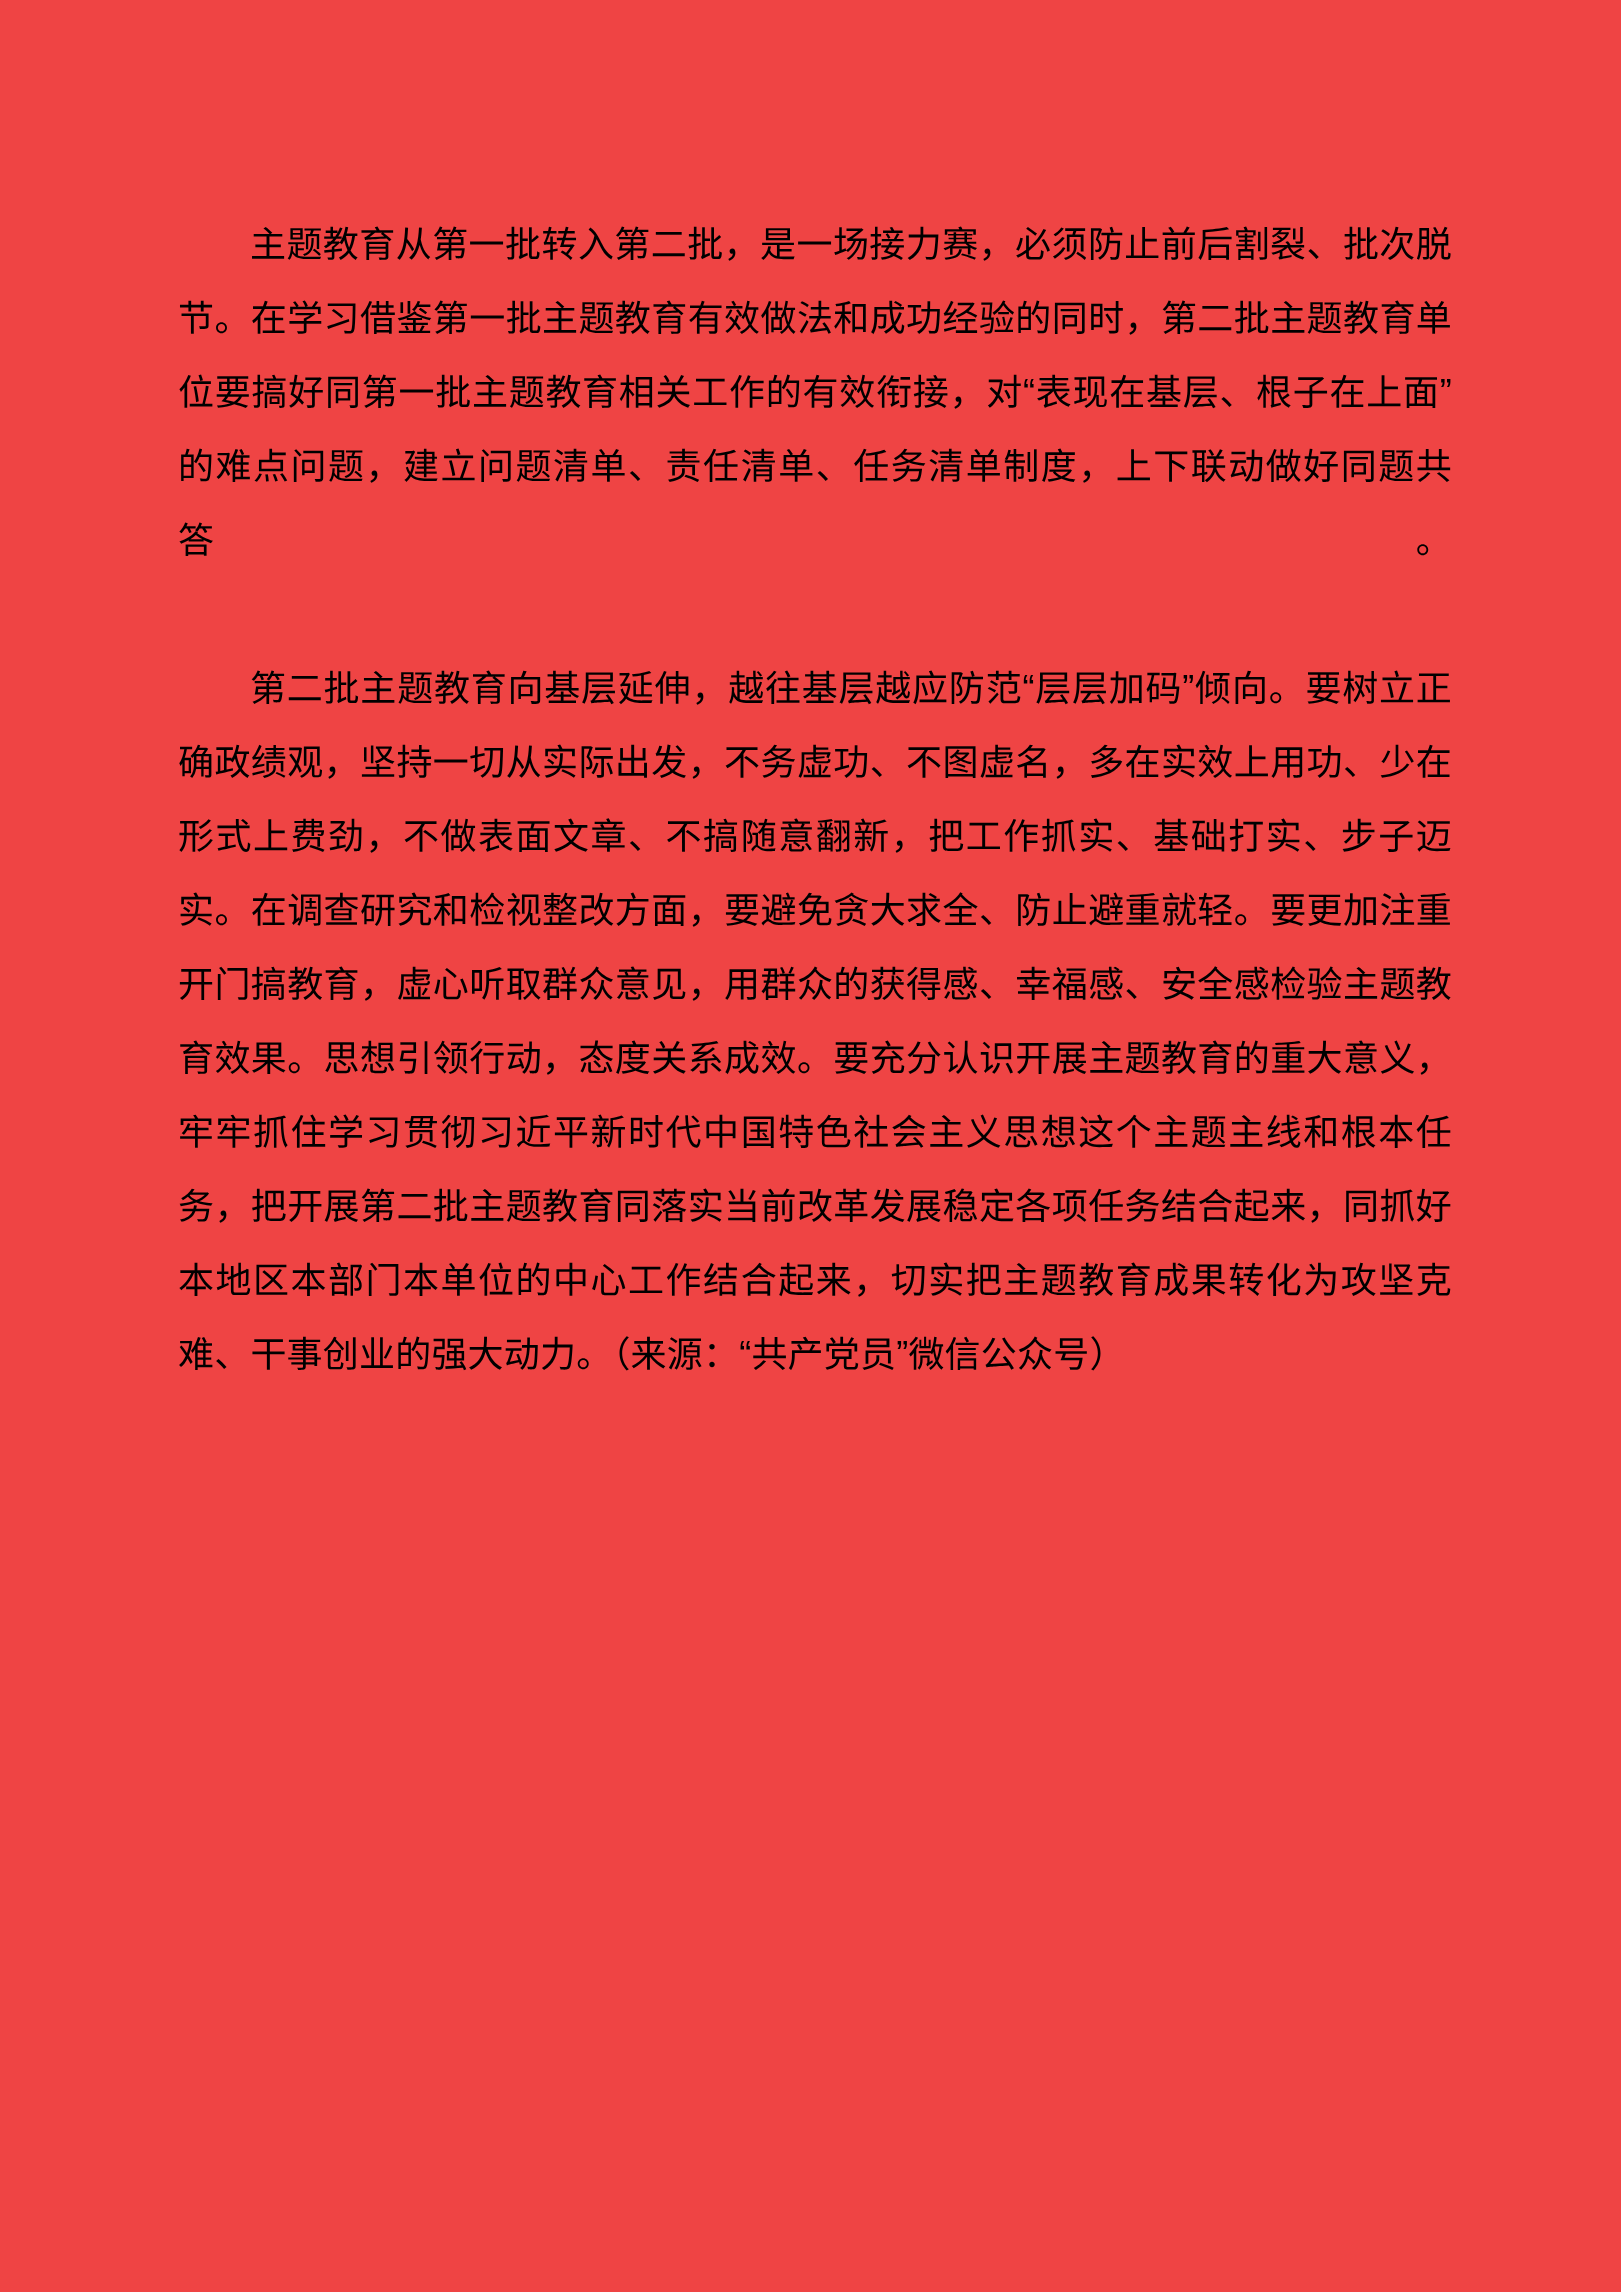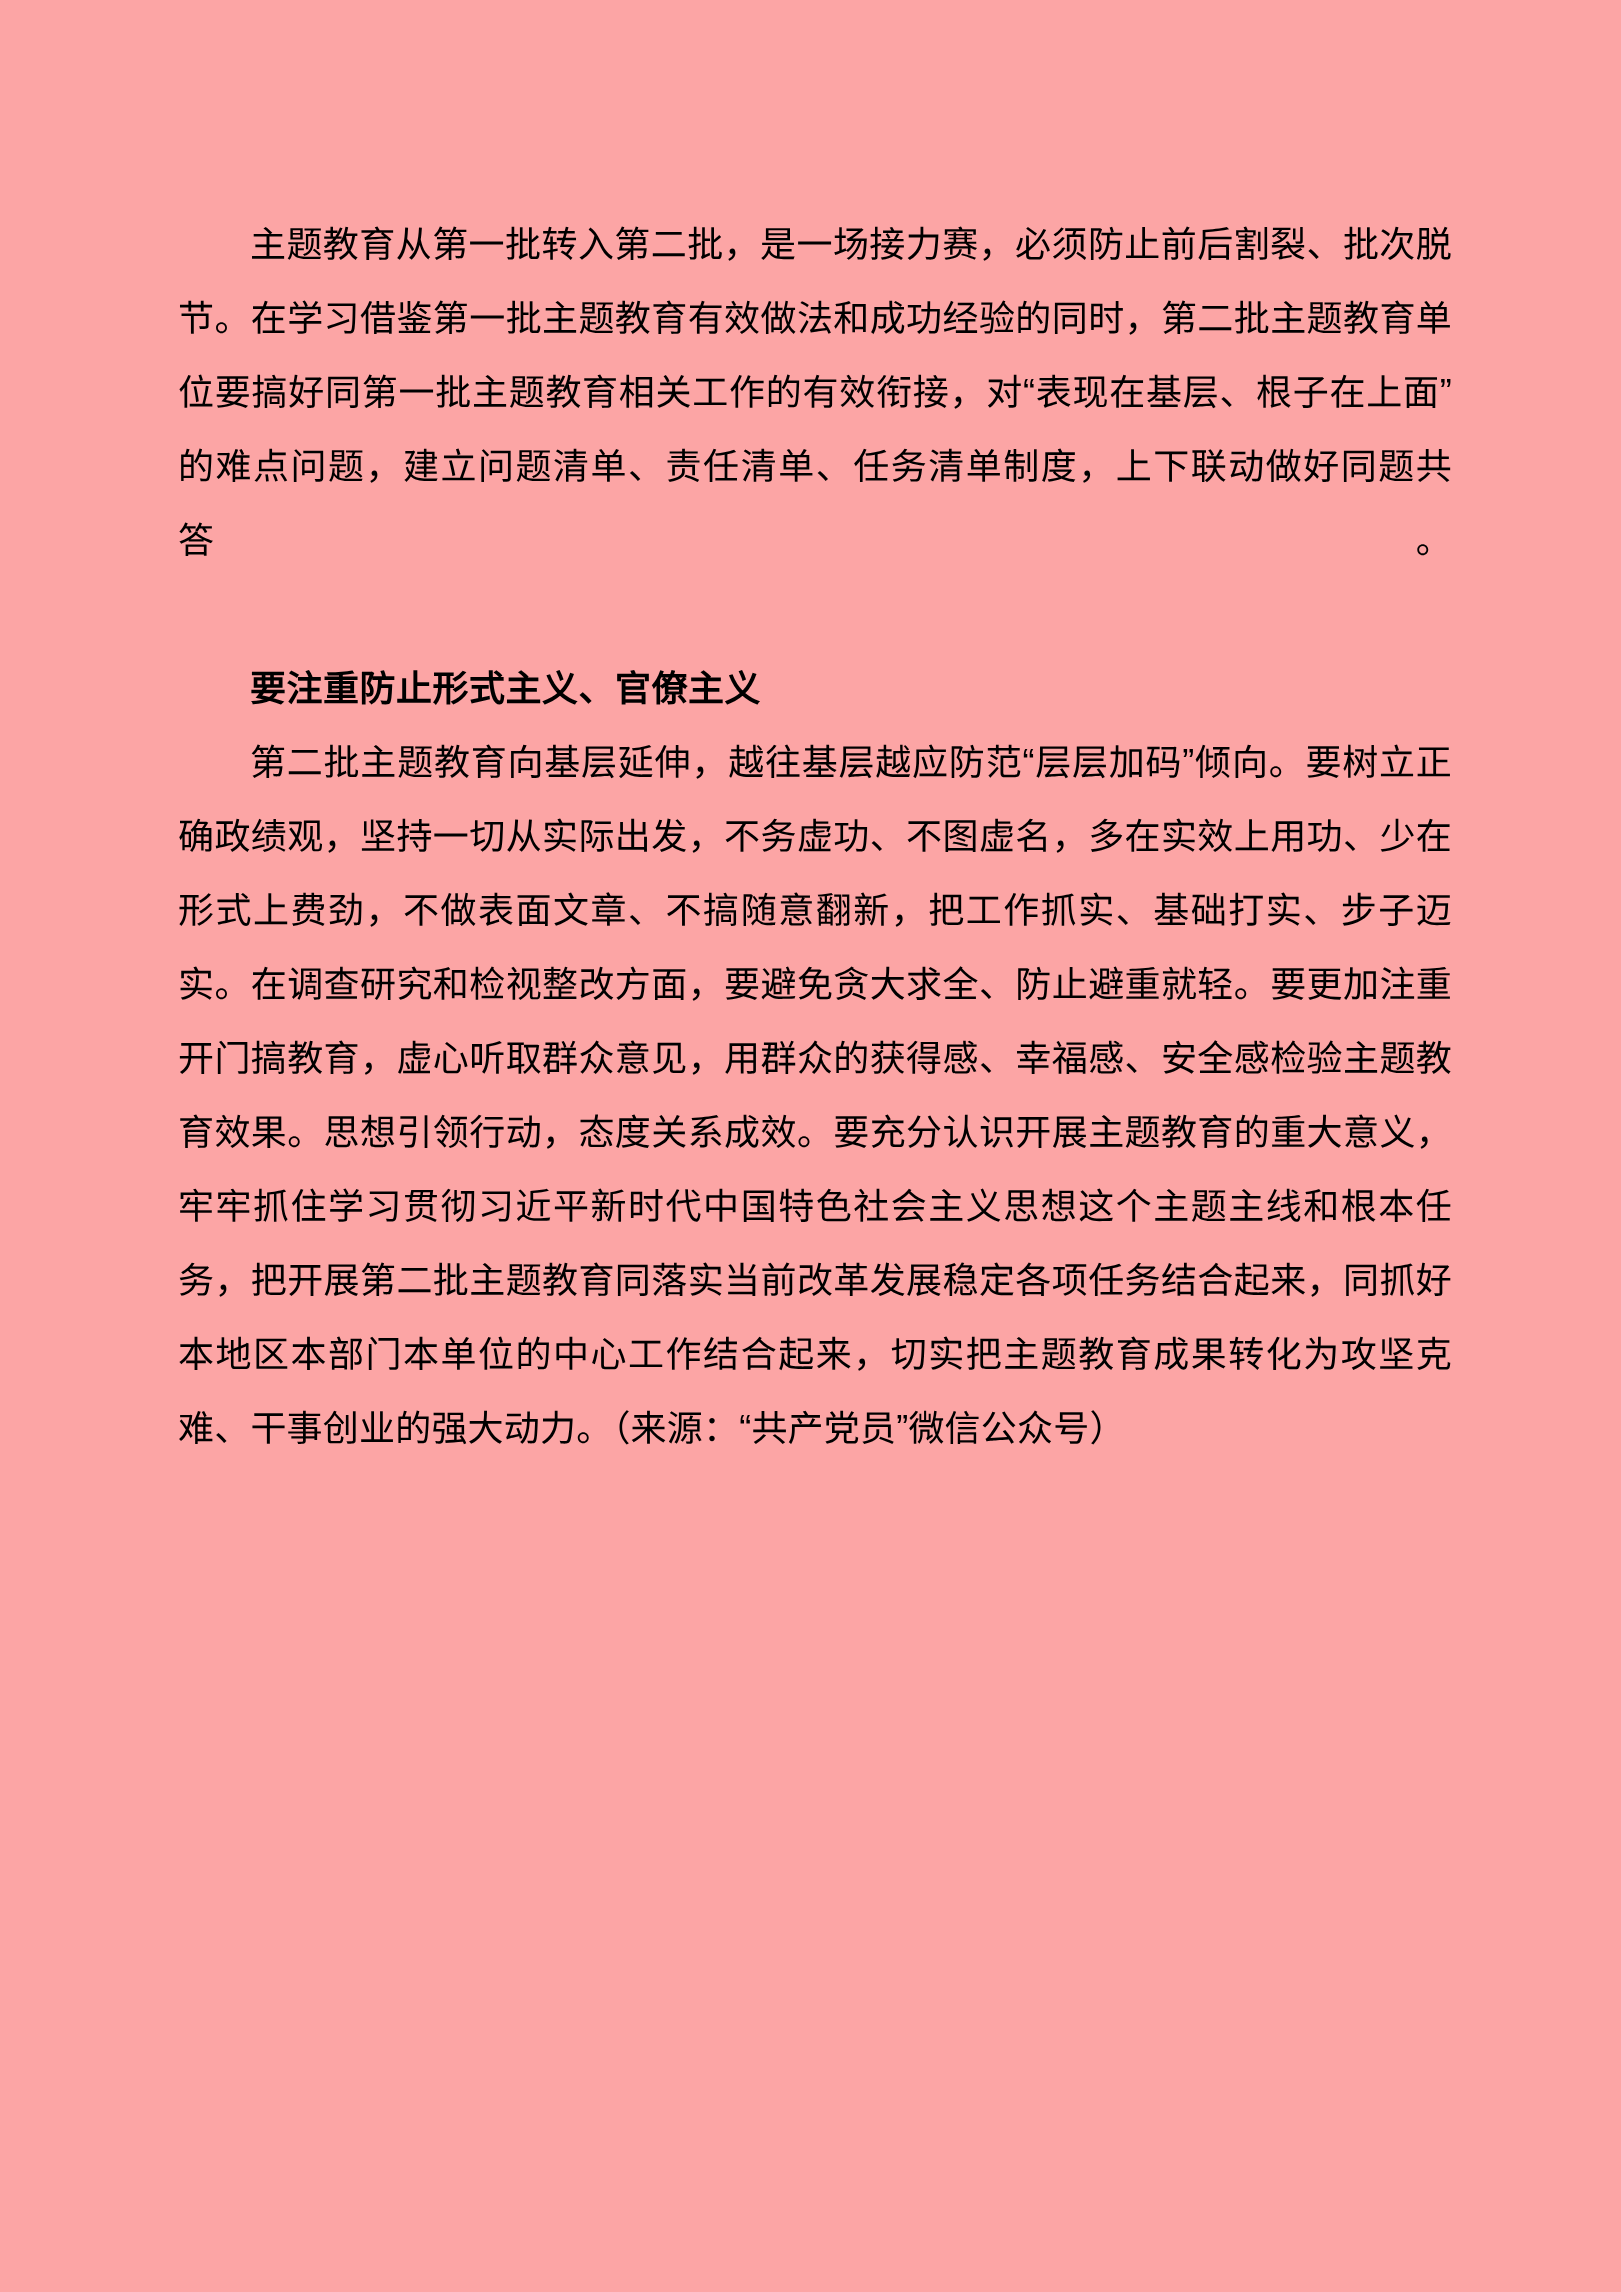--- a/index.html
+++ b/index.html
@@ -13,21 +13,21 @@
     font-family: "Liberation Sans", "DejaVu Sans", sans-serif;
     color: #000000;
   }
 
   
   .page {
     position: relative;
     width: 1621px;
     height: 2293px;
     margin: 0 auto;
-    background: #fca5a5;
+    background: #ef4444;
     box-sizing: border-box;
     overflow: hidden;
   }
 
   
   .text-column {
     position: absolute;
     left: 178px;
     top: 208px;
     width: 1274px;
@@ -77,20 +77,19 @@
 <body>
 
 <div class="page">
 
   <div class="text-column">
 
     <p class="para">主题教育从第一批转入第二批，是一场接力赛，必须防止前后割裂、批次脱节。在学习借鉴第一批主题教育有效做法和成功经验的同时，第二批主题教育单位要搞好同第一批主题教育相关工作的有效衔接，对“表现在基层、根子在上面”的难点问题，建立问题清单、责任清单、任务清单制度，上下联动做好同题共答。</p>
 
     <div class="block-gap"></div>
 
-    <h2 class="subhead">要注重防止形式主义、官僚主义</h2>
 
     <p class="para last">第二批主题教育向基层延伸，越往基层越应防范“层层加码”倾向。要树立正确政绩观，坚持一切从实际出发，不务虚功、不图虚名，多在实效上用功、少在形式上费劲，不做表面文章、不搞随意翻新，把工作抓实、基础打实、步子迈实。在调查研究和检视整改方面，要避免贪大求全、防止避重就轻。要更加注重开门搞教育，虚心听取群众意见，用群众的获得感、幸福感、安全感检验主题教育效果。思想引领行动，态度关系成效。要充分认识开展主题教育的重大意义，牢牢抓住学习贯彻习近平新时代中国特色社会主义思想这个主题主线和根本任务，把开展第二批主题教育同落实当前改革发展稳定各项任务结合起来，同抓好本地区本部门本单位的中心工作结合起来，切实把主题教育成果转化为攻坚克难、干事创业的强大动力。（来源：“共产党员”微信公众号）</p>
 
   </div>
 
 </div>
 
 
 </body></html>

